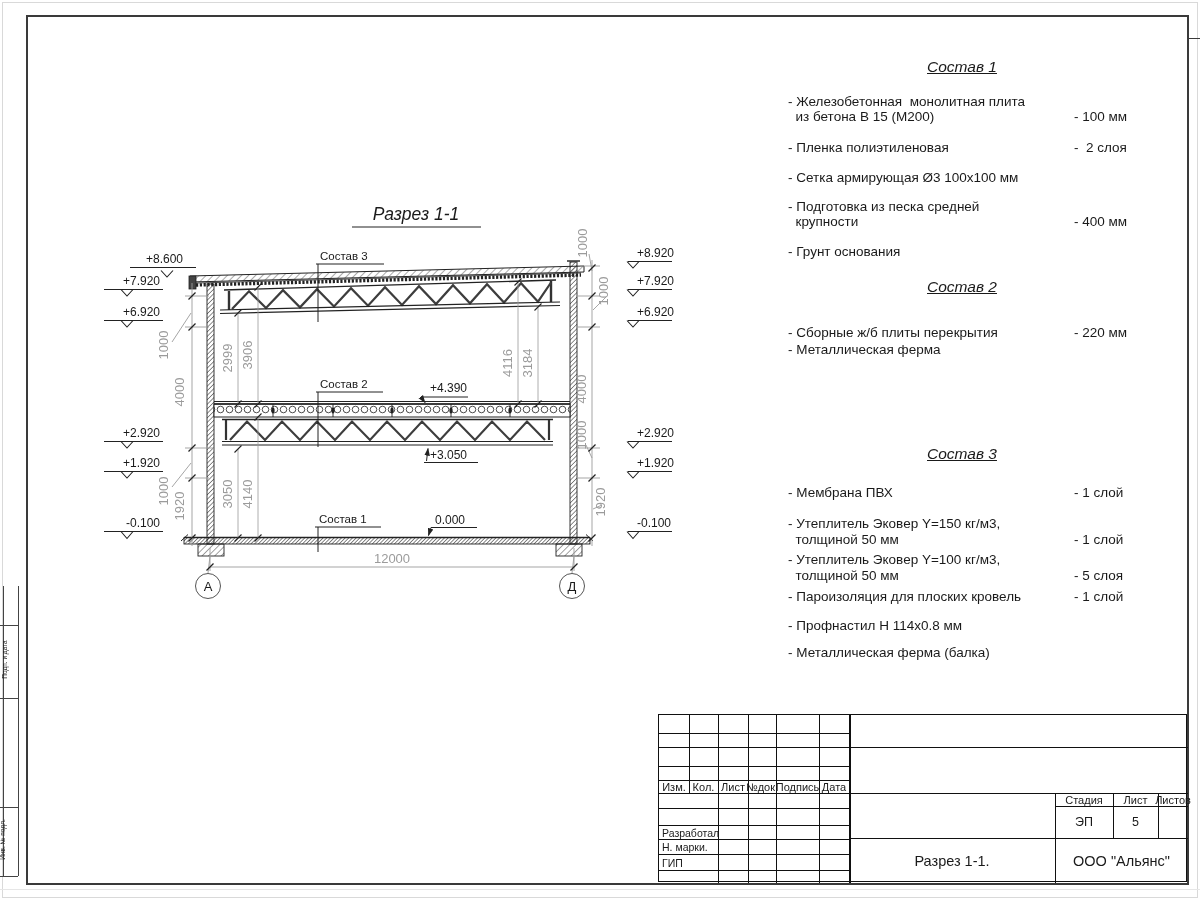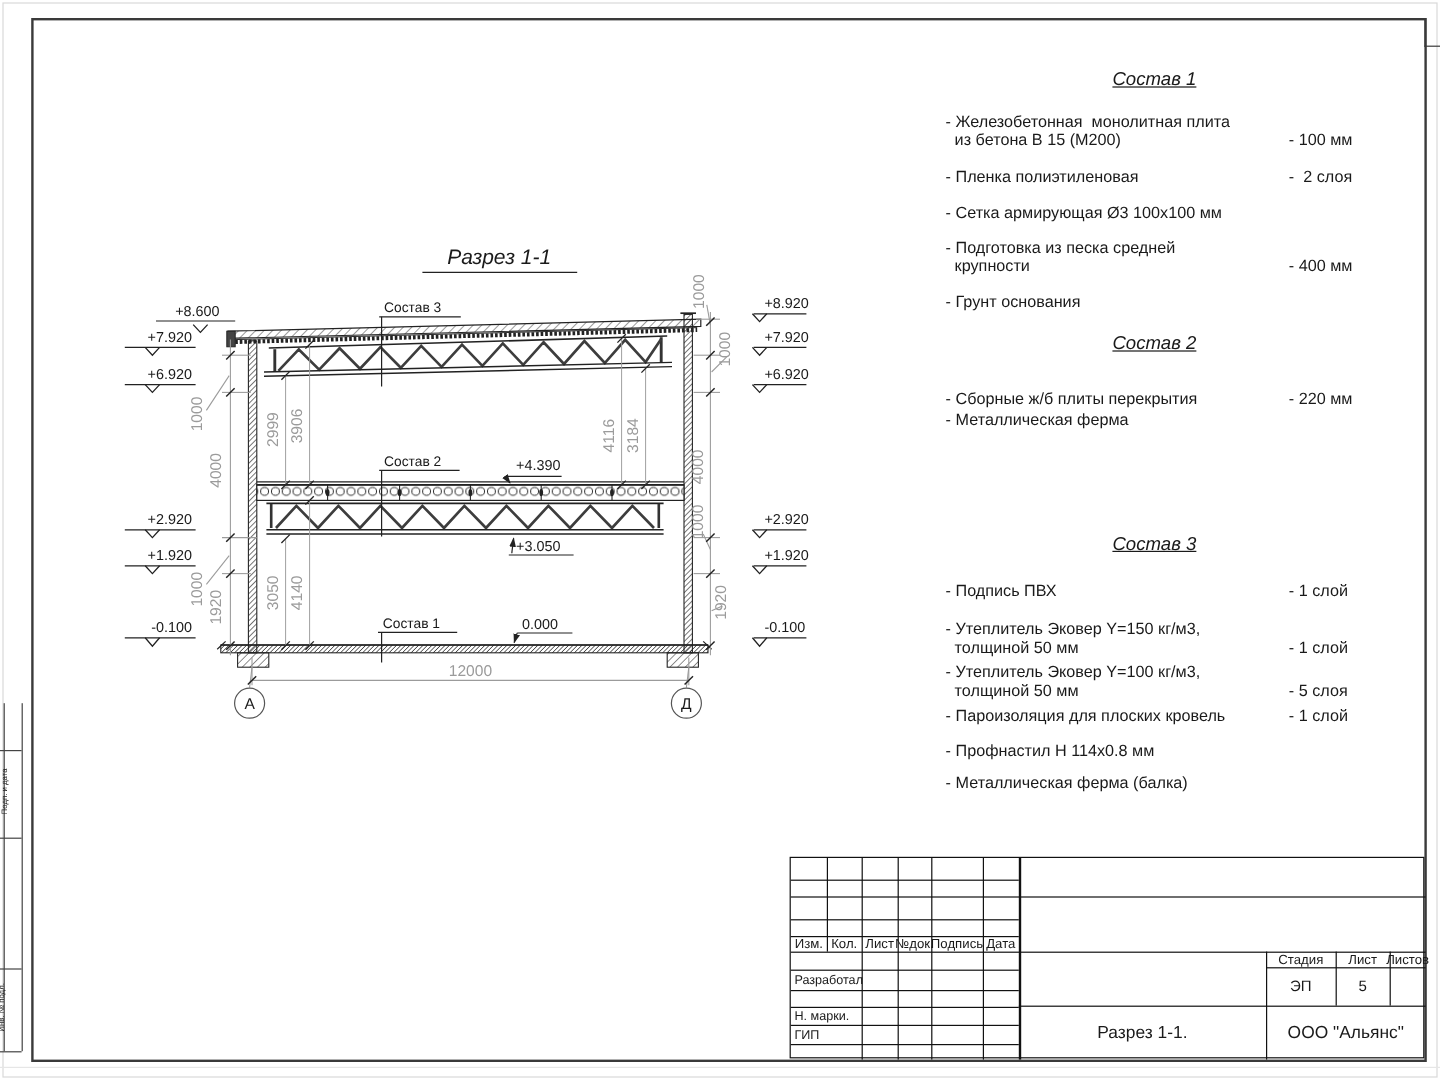--- a/index.html
+++ b/index.html
@@ -341,21 +341,21 @@
     </div>
     <div class="comp-row">
       <div class="comp-name">- Металлическая ферма</div>
       <div class="comp-val"></div>
     </div>
   </div>
 
   <div class="comp-block" style="top:444px">
     <div class="comp-title" style="margin-bottom:21px">Состав 3</div>
     <div class="comp-row" style="margin-bottom:16px">
-      <div class="comp-name">- Подпись ПВХ</div>
+      <div class="comp-name">- Мембрана ПВХ</div>
       <div class="comp-val">- 1 слой</div>
     </div>
     <div class="comp-row" style="margin-bottom:5px">
       <div class="comp-name">- Утеплитель Эковер Y=150 кг/м3,
   толщиной 50 мм</div>
       <div class="comp-val">- 1 слой</div>
     </div>
     <div class="comp-row" style="margin-bottom:6px">
       <div class="comp-name">- Утеплитель Эковер Y=100 кг/м3,
   толщиной 50 мм</div>
@@ -400,21 +400,21 @@
     <div class="h" style="left:396px;top:91px;width:133px"></div>
     <div class="h" style="left:190px;top:123px;width:339px"></div>
 
     <div class="txt hdr" style="left:15px;top:71.5px">Изм.</div>
     <div class="txt hdr" style="left:44.5px;top:71.5px">Кол.</div>
     <div class="txt hdr" style="left:74px;top:71.5px">Лист</div>
     <div class="txt hdr" style="left:103px;top:71.5px">№док.</div>
     <div class="txt hdr" style="left:138.5px;top:71.5px">Подпись</div>
     <div class="txt hdr" style="left:175px;top:71.5px">Дата</div>
 
-    <div class="txt role" style="top:96px">Разработал</div>
+    <div class="txt role" style="top:112px">Разработал</div>
     <div class="txt role" style="top:126px">Н. марки.</div>
     <div class="txt role" style="top:142px">ГИП</div>
 
     <div class="txt hdr" style="left:425px;top:84.5px">Стадия</div>
     <div class="txt hdr" style="left:476.5px;top:84.5px">Лист</div>
     <div class="txt hdr" style="left:514px;top:84.5px">Листов</div>
     <div class="txt val" style="left:425px;top:107px">ЭП</div>
     <div class="txt val" style="left:476.5px;top:107px">5</div>
 
     <div class="txt big" style="left:293px;top:145.5px">Разрез  1-1.</div>

